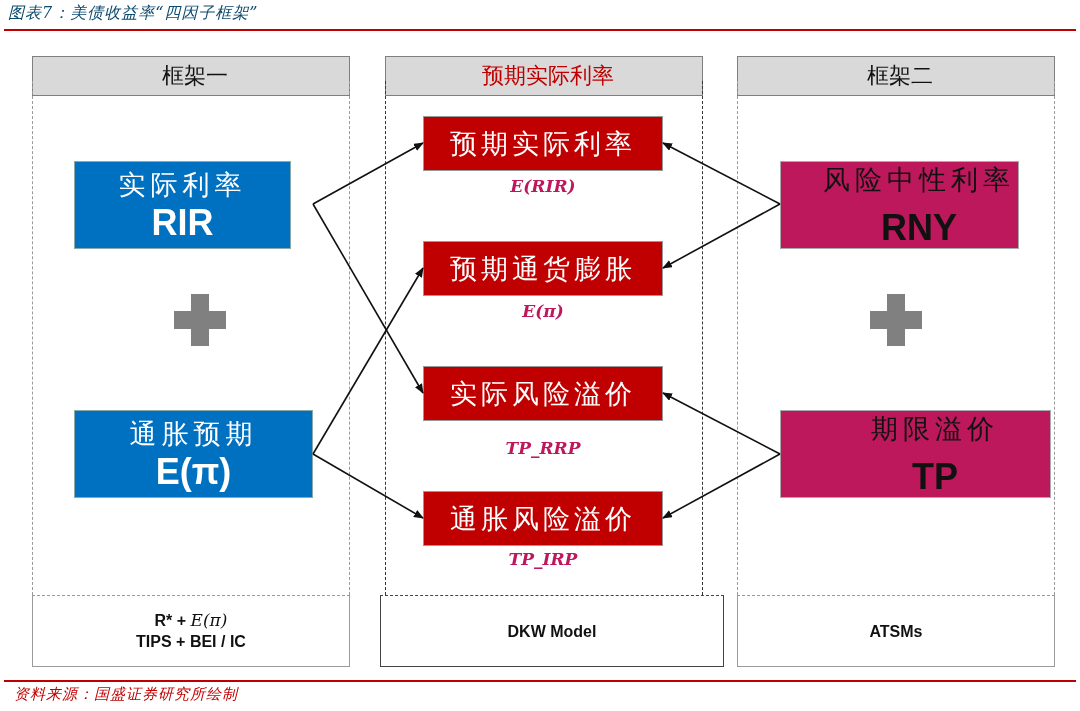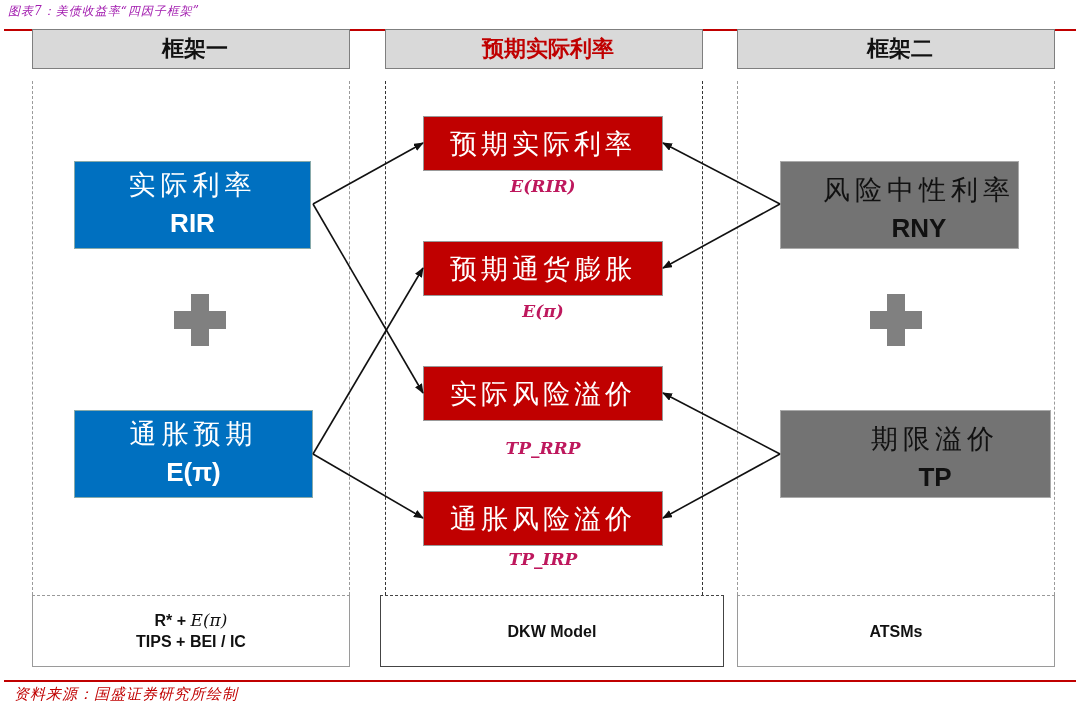--- a/index.html
+++ b/index.html
@@ -1,44 +1,44 @@
 <!DOCTYPE html>
 <html><head>
 <meta charset="utf-8">
 <style>
   html, body { margin: 0; padding: 0; background: #ffffff; }
   body { width: 1080px; height: 711px; position: relative; overflow: hidden;
          font-family: "Liberation Sans", "DejaVu Sans", sans-serif; }
   .abs { position: absolute; box-sizing: border-box; }
 
   .fig-title { left: 8px; top: 3px; font-family: "DejaVu Serif", serif; font-style: italic;
-               font-size: 12px; color: #a21caf; letter-spacing: 1px; white-space: nowrap; }
+               font-size: 16px; color: #0c4a6e; letter-spacing: 1px; white-space: nowrap; }
   .red-rule { left: 4px; width: 1072px; height: 2px; background: #c00000; }
 
-  .hdr { top: 29px; height: 40px; background: #d9d9d9; border: 1.5px solid #7f7f7f;
+  .hdr { top: 56px; height: 40px; background: #d9d9d9; border: 1.5px solid #7f7f7f;
          display: flex; align-items: center; justify-content: center;
-         font-weight: bold; font-size: 22px; color: #111; padding-left: 8px; }
+         font-weight: normal; font-size: 22px; color: #111; padding-left: 8px; }
   .hdr.red { color: #c00000; }
 
   .dash-panel { top: 81px; height: 514px; border-left: 1.5px dashed #9a9a9a;
                 border-right: 1.5px dashed #9a9a9a; }
   .dash-panel.dark { border-left-color: #333; border-right-color: #333; }
 
   .foot { top: 595px; height: 72px; border: 1.5px solid #9a9a9a; border-top: 1.5px dashed #9a9a9a;
           display: flex; flex-direction: column; align-items: center; justify-content: center;
           font-weight: bold; font-size: 16px; color: #111; line-height: 21px; }
   .foot.dark { border-color: #444; border-top: 1.5px dashed #444; }
   .foot .math { font-family: "DejaVu Serif", serif; font-style: italic; font-weight: normal; font-size: 17px; }
 
   .blue { background: #0070c0; color: #fff; border: 1px solid #8aa; text-align: center;
           display: flex; flex-direction: column; justify-content: center; }
-  .pink { background: #737373; color: #111; border: 1px solid #aaa; text-align: center;
-          display: flex; flex-direction: column; justify-content: flex-end; padding-left: 39px; }
+  .pink { background: #be185d; color: #111; border: 1px solid #aaa; text-align: center;
+          display: flex; flex-direction: column; justify-content: space-between; padding-left: 39px; }
   .cn { font-family: "DejaVu Serif", serif; font-size: 27px; letter-spacing: 5px; line-height: 36px; }
-  .en { font-family: "Liberation Sans", sans-serif; font-weight: bold; font-size: 26px; line-height: 40px; }
+  .en { font-family: "Liberation Sans", sans-serif; font-weight: bold; font-size: 36px; line-height: 40px; }
 
   .redbox { left: 423px; width: 240px; height: 55px; background: #c00000; color: #fff;
             border: 1px solid #999; display: flex; align-items: center; justify-content: center;
             font-family: "DejaVu Serif", serif; font-size: 27px; letter-spacing: 4px; }
   .sub { left: 423px; width: 240px; text-align: center; font-family: "DejaVu Serif", serif;
          font-style: italic; font-weight: bold; font-size: 17px; color: #be185d; }
 
   .plus { width: 52px; height: 52px; }
   .plus::before, .plus::after { content: ""; position: absolute; background: #808080; }
   .plus::before { left: 17px; top: 0; width: 18px; height: 52px; }
@@ -55,21 +55,21 @@
 <div class="abs red-rule" style="top:29px"></div>
 
 <div class="abs hdr" style="left:32px;width:318px">框架一</div>
 <div class="abs hdr red" style="left:385px;width:318px">预期实际利率</div>
 <div class="abs hdr" style="left:737px;width:318px">框架二</div>
 
 <div class="abs dash-panel" style="left:32px;width:318px"></div>
 <div class="abs dash-panel dark" style="left:385px;width:318px"></div>
 <div class="abs dash-panel" style="left:737px;width:318px"></div>
 
-<div class="abs blue" id="box-rir" style="left:74px;top:161px;width:237px;height:88px">
+<div class="abs blue" id="box-rir" style="left:74px;top:161px;width:217px;height:88px">
   <div class="cn">实际利率</div>
   <div class="en">RIR</div>
 </div>
 <div class="abs plus" style="left:174px;top:294px"></div>
 <div class="abs blue" id="box-inflation_exp" style="left:74px;top:410px;width:239px;height:88px">
   <div class="cn">通胀预期</div>
   <div class="en">E(π)</div>
 </div>
 
 <div class="abs redbox" style="top:116px">预期实际利率</div>

